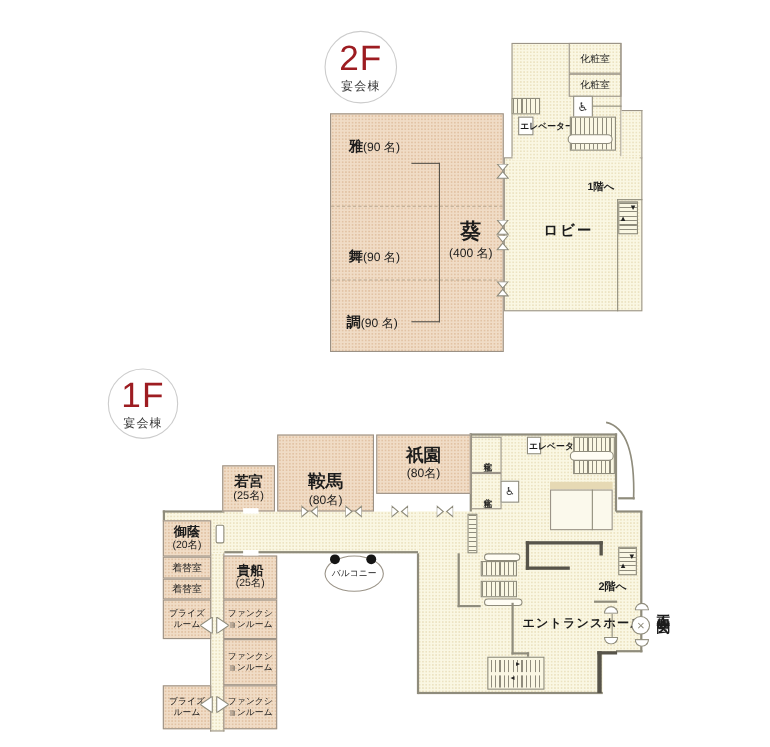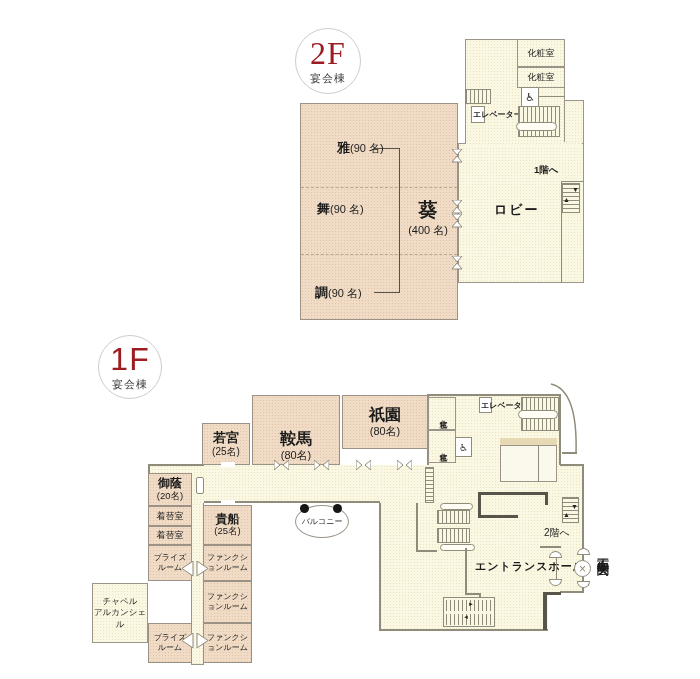--- a/index.html
+++ b/index.html
@@ -35,40 +35,40 @@
   .badge .bd{font-size:11px;color:#3a3a3a;letter-spacing:1px;margin-top:2px;}
   .vtext{writing-mode:vertical-rl;text-orientation:upright;}
   .arrow{position:absolute;font-size:7px;color:#222;line-height:1;}
   svg{display:block;}
 </style>
 </head>
 <body>
 
 <div id="canvas">
 
-  <div class="abs badge" style="left:295px;top:28px;width:66px;height:66px;font-family:Liberation Serif, serif;">
+  <div class="abs badge" style="left:295px;top:28px;width:66px;height:66px;">
     <div class="lv">2F</div>
     <div class="bd">宴会棟</div>
   </div>
 
   <div class="abs cream bordered" style="left:465px;top:39px;width:100px;height:105px;"></div>
   <div class="abs cream" style="left:565px;top:100px;width:19px;height:44px;border-top:1px solid #9b9488;border-right:1px solid #9b9488;"></div>
   <div class="abs cream bordered" style="left:458px;top:143px;width:126px;height:140px;"></div>
   <div class="abs cream" style="left:466px;top:142px;width:116px;height:4px;"></div>
 
   <div class="abs pink" style="left:300px;top:103px;width:158px;height:217px;"></div>
   <div class="abs dash" style="left:301px;top:187px;width:156px;height:0;"></div>
   <div class="abs dash" style="left:301px;top:254px;width:156px;height:0;"></div>
 
   <div class="abs" style="left:399px;top:148px;width:1px;height:145px;background:#55524a;"></div>
   <div class="abs" style="left:374px;top:148px;width:26px;height:1px;background:#55524a;"></div>
   <div class="abs" style="left:374px;top:292px;width:26px;height:1px;background:#55524a;"></div>
 
-  <div class="lbl" style="left:317px;top:139px;font-size:11px;margin-left:20px;"><span class="rname" style="font-size:13px;">雅</span><span>(90 名)</span></div>
-  <div class="lbl" style="left:317px;top:200px;font-size:11px;"><span class="rname" style="font-size:13px;">舞</span><span>(90 名)</span></div>
+  <div class="lbl" style="left:317px;top:124px;font-size:11px;"><span class="rname" style="font-size:13px;">雅</span><span>(90 名)</span></div>
+  <div class="lbl" style="left:317px;top:224px;font-size:11px;"><span class="rname" style="font-size:13px;">舞</span><span>(90 名)</span></div>
   <div class="lbl" style="left:315px;top:284px;font-size:11px;"><span class="rname" style="font-size:13px;">調</span><span>(90 名)</span></div>
   <div class="abs" style="left:400px;top:197px;width:56px;text-align:center;">
     <div class="rname" style="font-size:19px;">葵</div>
     <div style="font-size:11px;">(400 名)</div>
   </div>
 
   <svg class="abs" style="left:451px;top:149px;" width="12" height="14">
       <polygon points="1,0 11,0 6,6" fill="#fff" stroke="#8f8c7c"></polygon>
       <polygon points="1,13 11,13 6,7" fill="#fff" stroke="#8f8c7c"></polygon>
     </svg>
@@ -112,26 +112,20 @@
   <div class="abs badge" style="left:98px;top:335px;width:64px;height:64px;">
     <div class="lv">1F</div>
     <div class="bd">宴会棟</div>
   </div>
 
   <div class="abs cream" style="left:148px;top:465px;width:282px;height:38px;"></div>
   <div class="abs cream" style="left:191px;top:503px;width:13px;height:162px;border-left:1px solid #9b9488;border-right:1px solid #9b9488;border-bottom:1px solid #9b9488;"></div>
   <div class="abs cream" style="left:428px;top:395px;width:132px;height:70px;"></div>
   <div class="abs cream" style="left:380px;top:465px;width:203px;height:165px;"></div>
   <div class="abs" style="left:548px;top:593px;width:36px;height:38px;background:#fff;"></div>
-  <div class="abs cream bordered" style="left:92px;top:583px;width:56px;height:60px;display:flex;align-items:center;justify-content:center;">
-    <div style="font-size:8.5px;text-align:center;line-height:1.3;">
-      <div>チャペル</div>
-      <div>アルカンシェル</div>
-    </div>
-  </div>
 
   <div class="abs wall" style="left:379px;top:503px;width:2px;height:128px;"></div>
   <div class="abs wall" style="left:380px;top:629px;width:168px;height:2px;"></div>
   <div class="abs wall" style="left:582px;top:465px;width:2px;height:128px;"></div>
   <div class="abs wall" style="left:560px;top:591px;width:24px;height:2px;"></div>
   <div class="abs wall-dark" style="left:543px;top:592px;width:4px;height:38px;"></div>
   <div class="abs wall-dark" style="left:543px;top:592px;width:18px;height:3px;"></div>
   <div class="abs wall" style="left:560px;top:464px;width:24px;height:2px;"></div>
   <div class="abs wall" style="left:427px;top:394px;width:134px;height:2px;"></div>
   <div class="abs wall" style="left:427px;top:394px;width:2px;height:71px;"></div>
@@ -258,21 +252,21 @@
   <div class="abs wall-dark" style="left:545px;top:492px;width:3px;height:13px;"></div>
 
   <div class="abs pill" style="left:440px;top:503px;width:33px;height:7px;"></div>
   <div class="abs hatch-v" style="left:437px;top:510px;width:33px;height:14px;"></div>
   <div class="abs hatch-v" style="left:437px;top:528px;width:33px;height:15px;"></div>
   <div class="abs pill" style="left:440px;top:544px;width:35px;height:7px;"></div>
 
   <div class="abs hatch-h" style="left:562px;top:497px;width:17px;height:26px;"></div>
   <span class="arrow" style="left:571px;top:503px;">▼</span>
   <span class="arrow" style="left:563px;top:511px;">▲</span>
-  <div class="lbl" style="left:544px;top:526px;font-size:10px;font-weight:normal;">2階へ</div>
+  <div class="lbl" style="left:544px;top:526px;font-size:10px;font-weight:bold;">2階へ</div>
 
   <div class="lbl" style="left:475px;top:559px;font-size:11px;letter-spacing:1px;font-weight:bold;">エントランスホール</div>
 
   <div class="abs wall" style="left:465px;top:548px;width:2px;height:47px;"></div>
   <div class="abs wall" style="left:465px;top:593px;width:16px;height:2px;"></div>
   <div class="abs wall" style="left:479px;top:593px;width:2px;height:11px;"></div>
   <div class="abs wall" style="left:540px;top:546px;width:21px;height:2px;"></div>
 
   <div class="abs wall" style="left:556px;top:558px;width:1px;height:21px;"></div>
   <div class="abs" style="left:549px;top:551px;width:13px;height:7px;background:#fff;border:1px solid #8f8c7c;border-radius:7px 7px 0 0;"></div>

